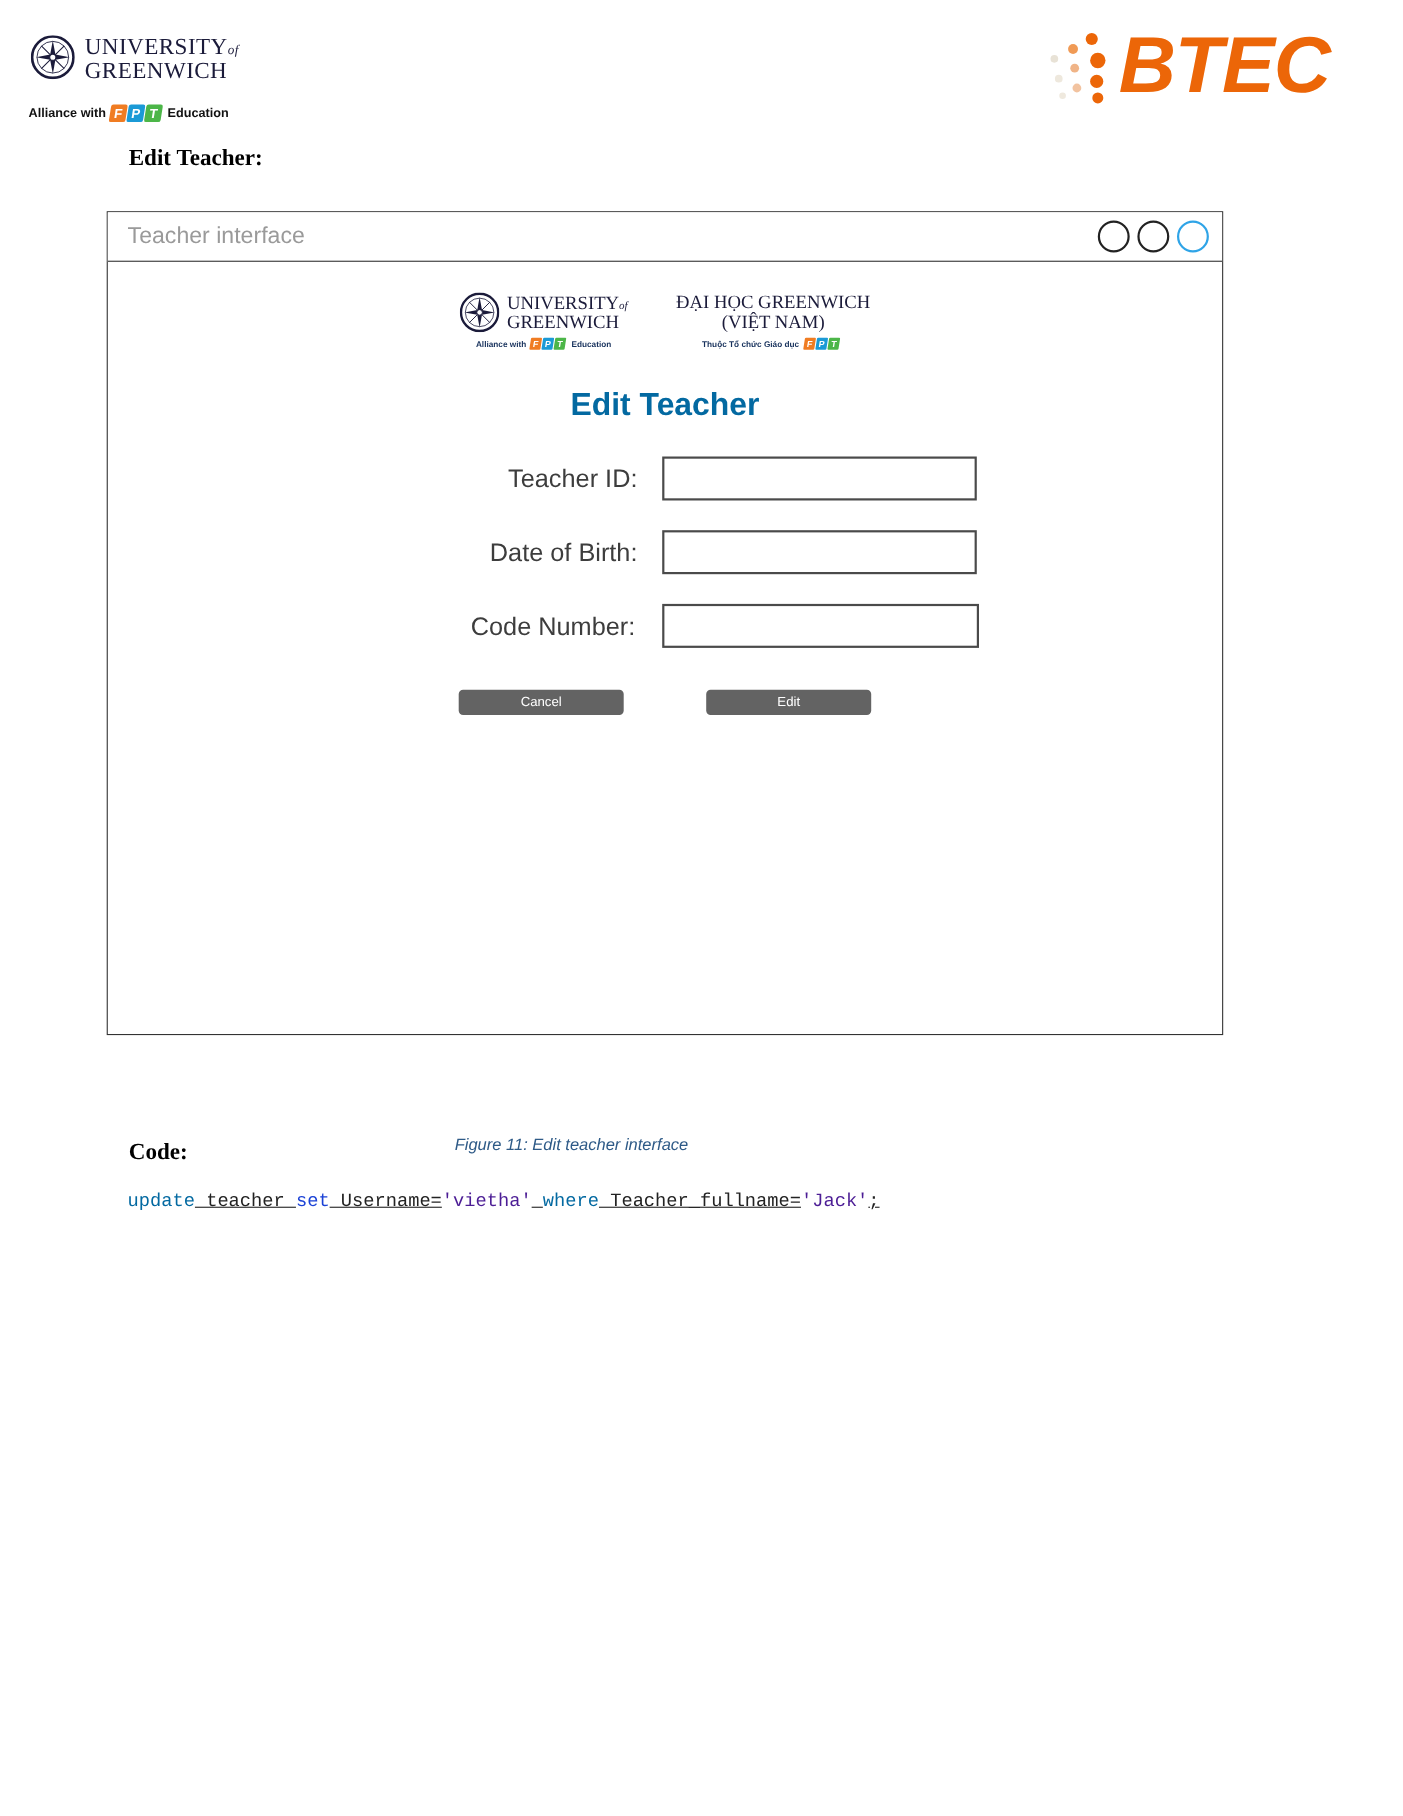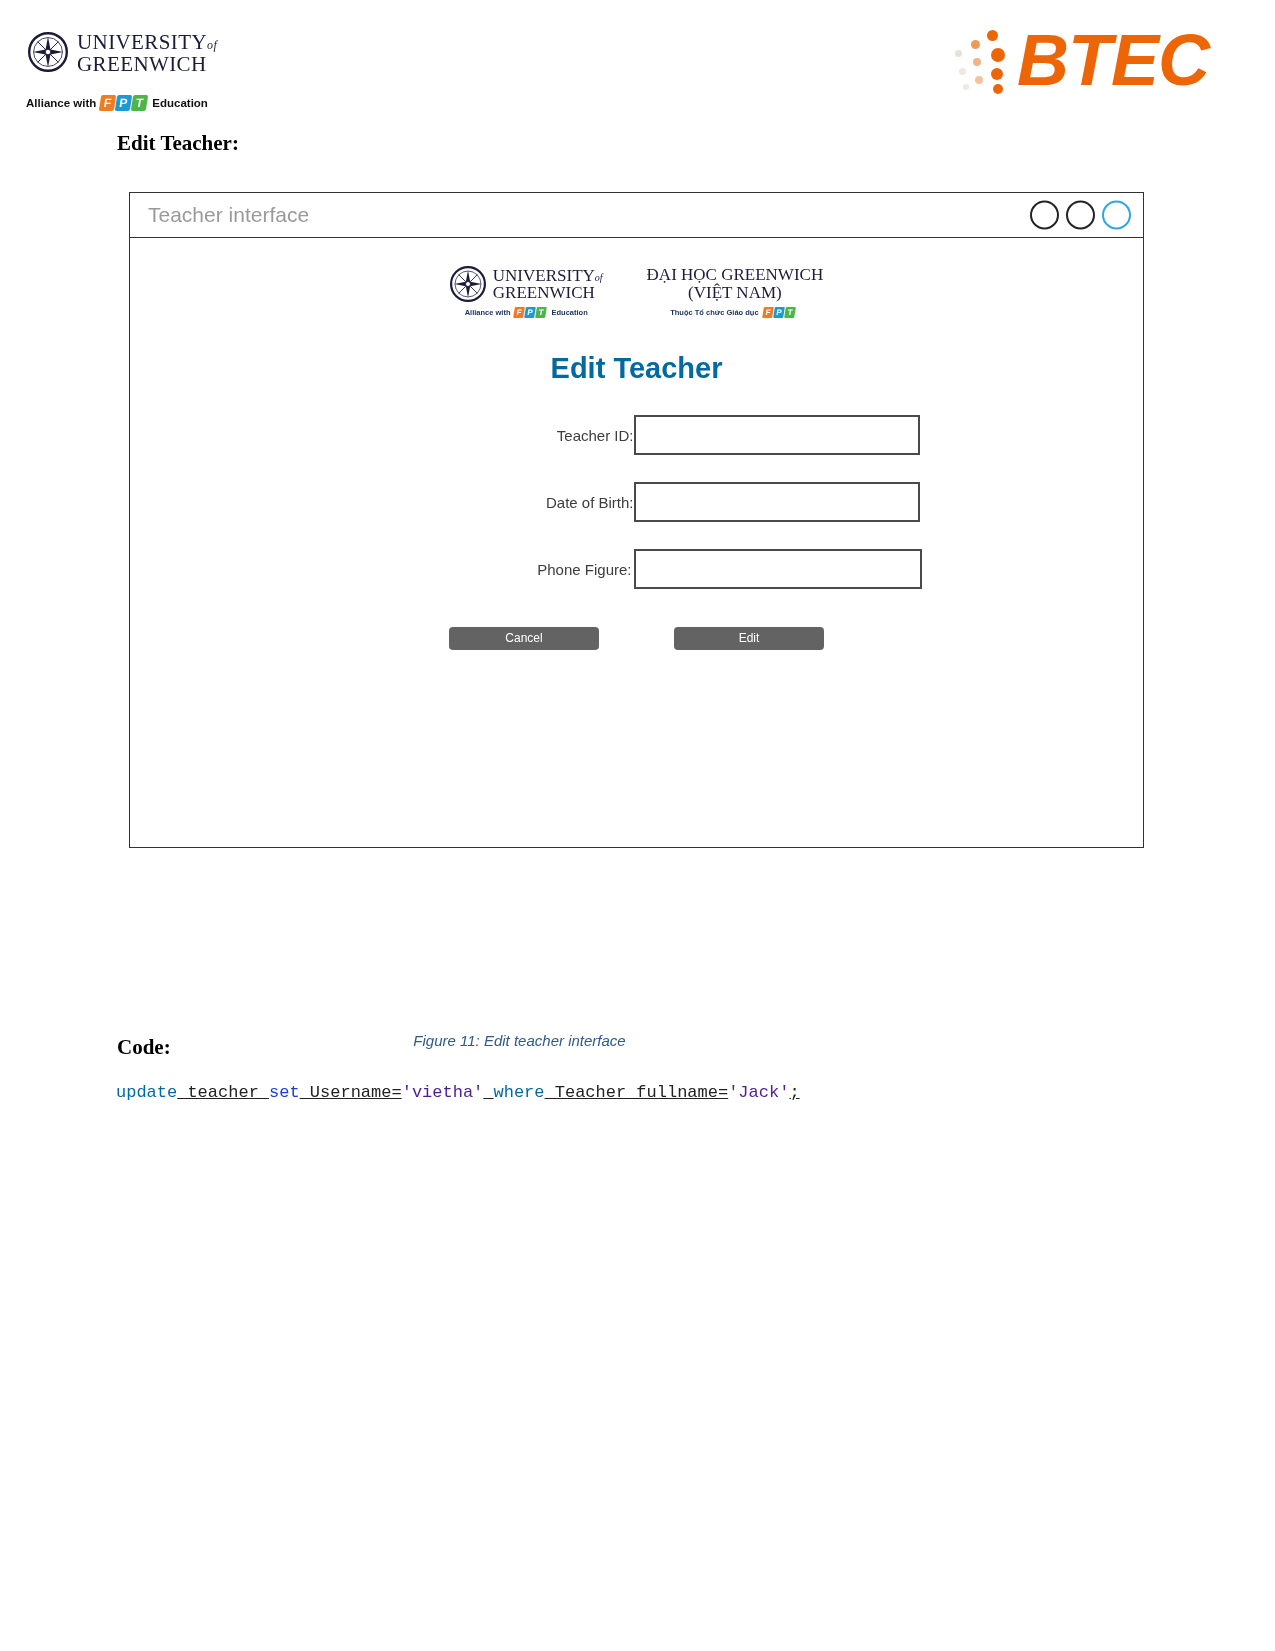--- a/index.html
+++ b/index.html
@@ -46,21 +46,21 @@
   
   .sec-heading {
     position:absolute; left:117px;
     font-family:"Liberation Serif", serif; font-weight:700; font-size:21px; color:#000;
   }
   #edit-teacher-heading { top:131px; }
   #code-heading { top:1035px; }
 
   
   .window {
-    position:absolute; left:129px; top:192px; width:1015px; height:656px;
+    position:absolute; left:97px; top:192px; width:1015px; height:749px;
     border:1px solid #333; background:#fff;
   }
   .titlebar {
     height:45px; border-bottom:1px solid #333; display:flex; align-items:center;
     padding:0 12px 0 18px; position:relative; background:#fff;
   }
   .titlebar-text {
     font-family:"Liberation Sans", sans-serif; font-size:21px; color:#9a9a9a;
   }
   .win-ctrls { position:absolute; right:12px; top:50%; transform:translateY(-50%); display:flex; gap:7px; }
@@ -84,22 +84,22 @@
   .ilogo-vn-l2 { font-family:"Liberation Serif", serif; font-size:17px; color:#1b1b3a; line-height:1.05; text-align:center; }
 
   .form-title {
     text-align:center; margin-top:34px;
     font-family:"Liberation Sans", sans-serif; font-weight:700; font-size:29px; color:#0369a1;
   }
 
   .form { margin-top:30px; }
   .frow { display:flex; align-items:center; justify-content:center; margin-bottom:27px; }
   .flabel {
-    width:280px; text-align:right; 
-    font-family:"Liberation Sans", sans-serif; font-size:15px; color:#3d3d3d;
+    width:280px; text-align:right; padding-right:22px;
+    font-family:"Liberation Sans", sans-serif; font-size:23px; color:#3d3d3d;
   }
   .finput {
     width:286px; height:40px; border:2px solid #4a4a4a; background:#fff;
     font-family:"Liberation Sans", sans-serif; font-size:15px; padding:0 6px;
     outline:none; color:#222;
   }
   .frow.r2 .finput, .frow.r4 .finput { width:288px; margin-left:2px; }
 
   .btn-row { display:flex; justify-content:center; gap:75px; margin-top:38px; }
   .btn {
@@ -256,21 +256,21 @@
         <input class="finput" type="text" value="" style="">
       </div>
 
 
       <div class="frow r3">
         <div class="flabel">Date of Birth:</div>
         <input class="finput" type="text" value="" style="">
       </div>
 
       <div class="frow r4">
-        <div class="flabel">Phone Figure:</div>
+        <div class="flabel">Code Number:</div>
         <input class="finput" type="text" value="" style="">
       </div>
 
       <div class="btn-row">
         <button class="btn">Cancel</button>
         <button class="btn">Edit</button>
       </div>
 
     </div>
   </div>

